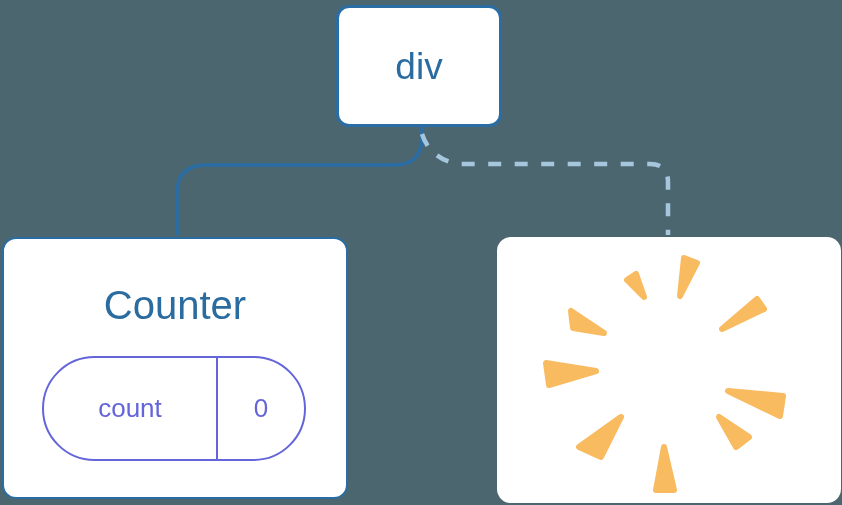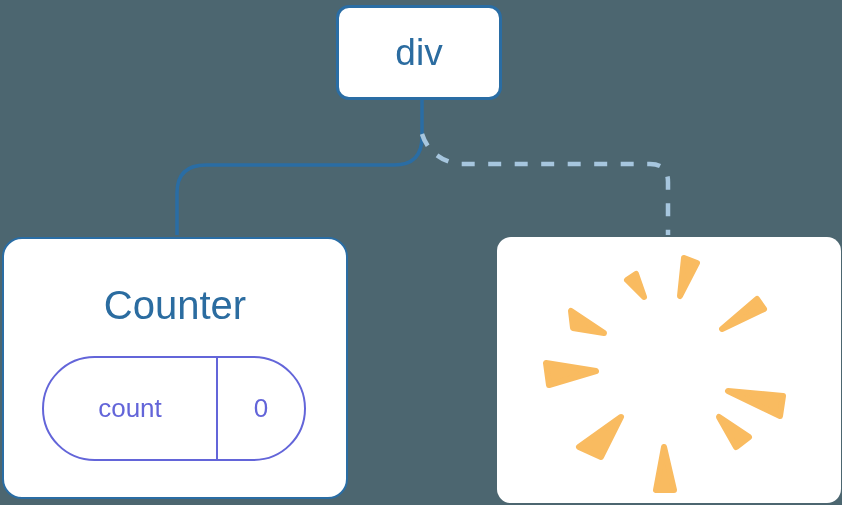--- a/index.html
+++ b/index.html
@@ -6,24 +6,24 @@
   .stage{
     position:relative;
     width:842px;height:505px;
     background:var(--bg,#4C6670);
     overflow:hidden;
     font-family:"Liberation Sans", sans-serif;
   }
   .card{
     position:absolute;
     background:var(--card-bg,#fff);
-    border-radius:20px;
+    border-radius:14px;
   }
   .node-root{
-    left:336px;top:5px;width:166px;height:95px;
+    left:336px;top:5px;width:166px;height:122px;
     border:3px solid var(--node-border,#2A6DA4);
     border-radius:13px;
     display:flex;align-items:center;justify-content:center;
     box-sizing:border-box;
   }
   .node-root .label{
     color:var(--node-text,#2B6CA0);
     font-size:37px;font-weight:500;line-height:1;
   }
   .card-counter{

